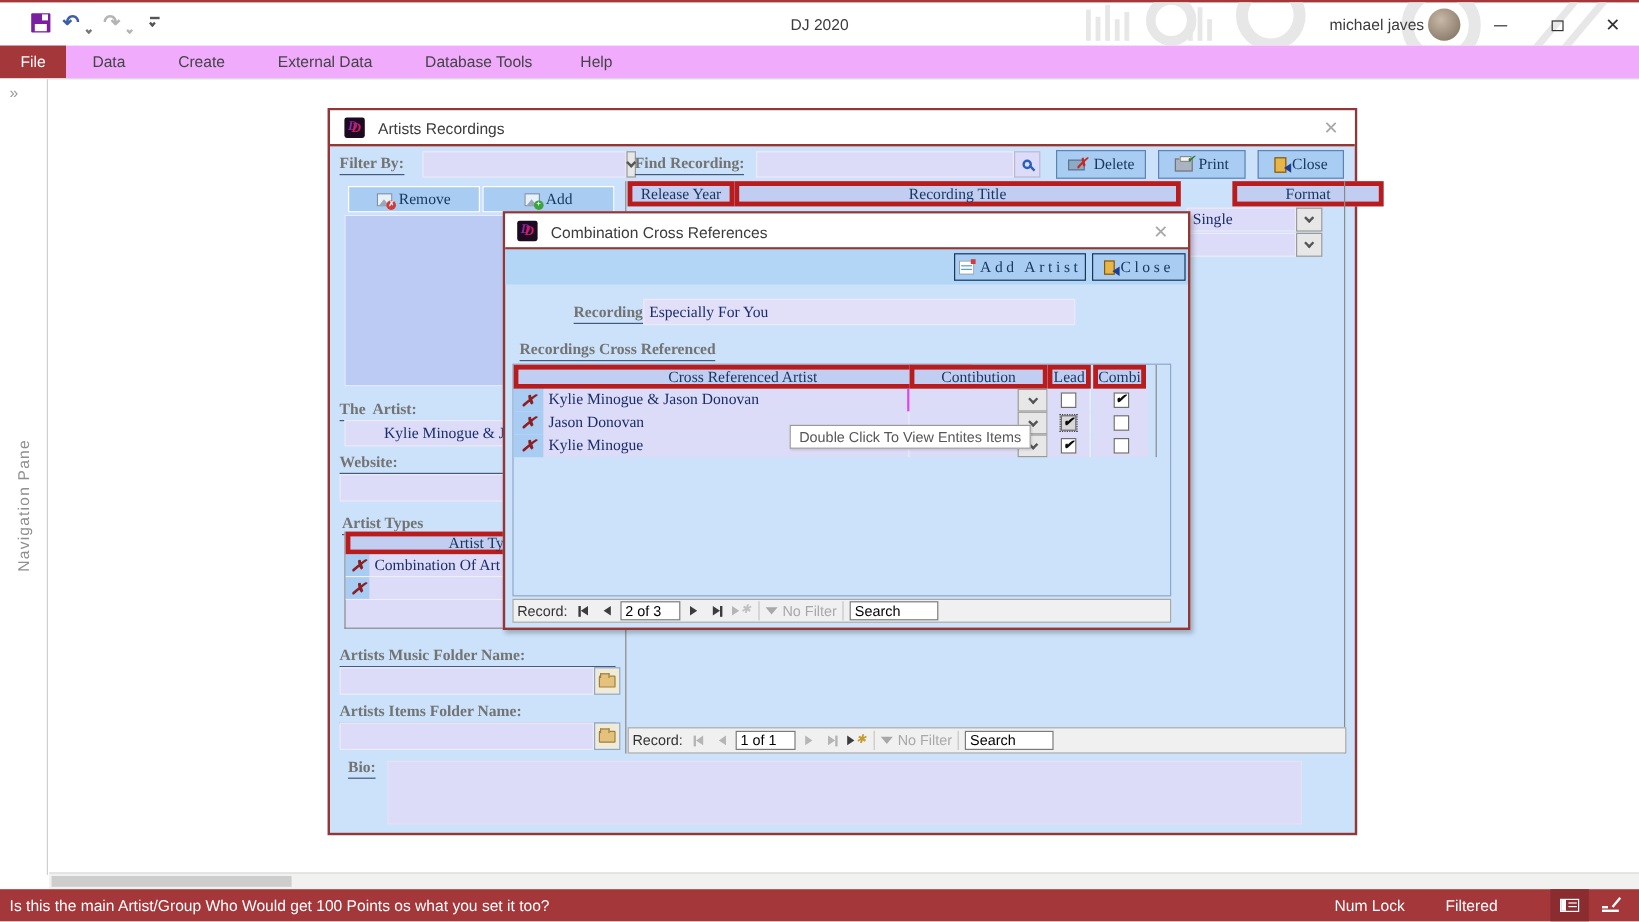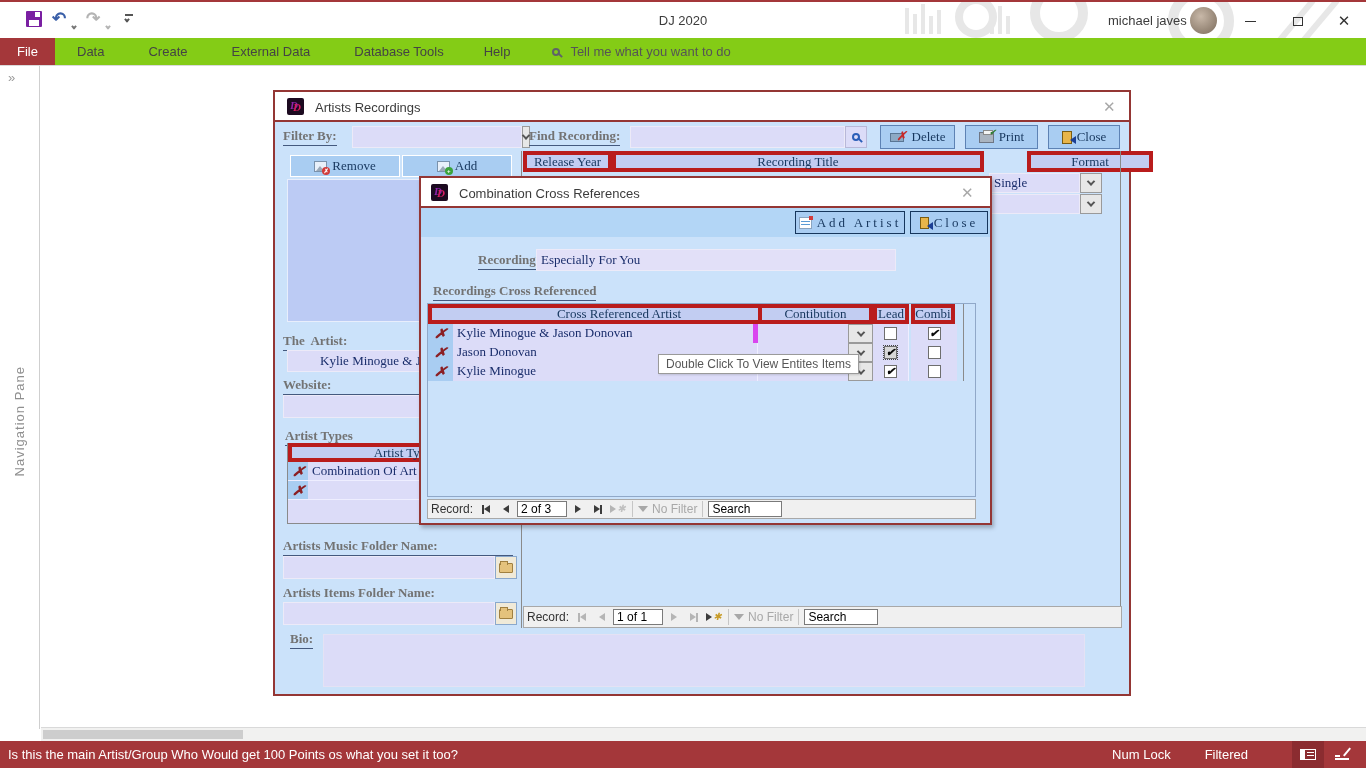--- a/index.html
+++ b/index.html
@@ -99,31 +99,27 @@
   <span class="abs" style="left:1190px;top:5px;width:27px;height:27px;border-radius:50%;background:radial-gradient(circle at 40% 35%,#c8b8a8,#7a6a5a)"></span>
   <span class="abs wbtn" style="left:1228px;top:4px">
       <i style="width:11px;height:1px;background:#333;display:block"></i>
     </span>
   <span class="abs wbtn" style="left:1276px;top:4px">
       <i style="width:10px;height:9px;border:1px solid #333;display:block"></i>
     </span>
   <span class="abs wbtn" style="left:1322px;top:4px;font-size:15px">✕</span>
 </div>
 
-<div class="abs" style="left:0;top:38px;width:1366px;height:28px;background:#84cc16;border-bottom:1px solid #dadada;display:flex;align-items:stretch">
+<div class="abs" style="left:0;top:38px;width:1366px;height:28px;background:#f0abfc;border-bottom:1px solid #dadada;display:flex;align-items:stretch">
   <div style="width:55px;background:#a4373a;color:#fff;display:flex;align-items:center;justify-content:center;font-size:13px">File</div>
   <div style="padding:0 22px;display:flex;align-items:center;font-size:13px;color:#444">Data</div>
   <div style="padding:0 22px;display:flex;align-items:center;font-size:13px;color:#444">Create</div>
   <div style="padding:0 22px;display:flex;align-items:center;font-size:13px;color:#444">External Data</div>
   <div style="padding:0 22px;display:flex;align-items:center;font-size:13px;color:#444">Database Tools</div>
   <div style="padding:0 18px;display:flex;align-items:center;font-size:13px;color:#444">Help</div>
-  <div style="display:flex;align-items:center;gap:10px;padding:0 24px;color:#555;font-size:13px">
-    <span class="mag gray"></span>
-    <span>Tell me what you want to do</span>
-  </div>
 </div>
 
 <div class="abs" style="left:0;top:66px;width:40px;height:663px;background:#fff;border-right:1px solid #cfcfcf">
   <span class="abs" style="left:8px;top:4px;color:#9a9a9a;font-size:13px">»</span>
   <span class="abs vtext" style="left:12px;top:300px">Navigation Pane</span>
 </div>
 
 <div class="abs" style="left:41px;top:727px;width:1325px;height:14px;background:#f1f1f0;border-top:1px solid #d9d9d9">
   <div style="position:absolute;left:2px;top:2px;width:200px;height:9px;background:#cdcdcd"></div>
 </div>
@@ -299,21 +295,21 @@
     <div class="hdr abs" style="left:0;top:0;width:382px;height:20px">Cross Referenced Artist</div>
     <div class="hdr abs" style="left:330px;top:0;width:115px;height:20px">Contibution</div>
     <div class="hdr abs" style="left:445px;top:0;width:36px;height:20px">Lead</div>
     <div class="hdr abs" style="left:483px;top:0;width:44px;height:20px">Combi</div>
     <div class="abs" style="left:535px;top:0;width:1px;height:77px;background:#8a8a8a"></div>
 
     <div class="abs" style="left:0;top:20px;width:536px;height:19px;display:flex;align-items:stretch">
       <span class="xcell" style="width:25px">
           <i class="xmark">✗</i>
         </span>
-      <span class="field" style="width:305px;border:none;border-right:5px solid #d946ef;line-height:18px;white-space:nowrap;overflow:hidden">Kylie Minogue &amp; Jason Donovan</span>
+      <span class="field" style="width:305px;border:none;border-right:2px solid #d946ef;line-height:18px;white-space:nowrap;overflow:hidden">Kylie Minogue &amp; Jason Donovan</span>
       <span class="field" style="width:90px;border:none"></span>
       <span class="combo-btn" style="width:25px">
           <i class="chev"></i>
         </span>
       <span style="width:36px;background:#dcdcf8;display:flex;align-items:center;justify-content:center;border-right:1px solid #eef">
           <i class="cb"></i>
         </span>
       <span style="width:46px;background:#dcdcf8;display:flex;align-items:center;justify-content:center;margin-left:2px">
           <i class="cb checked"></i>
         </span>

